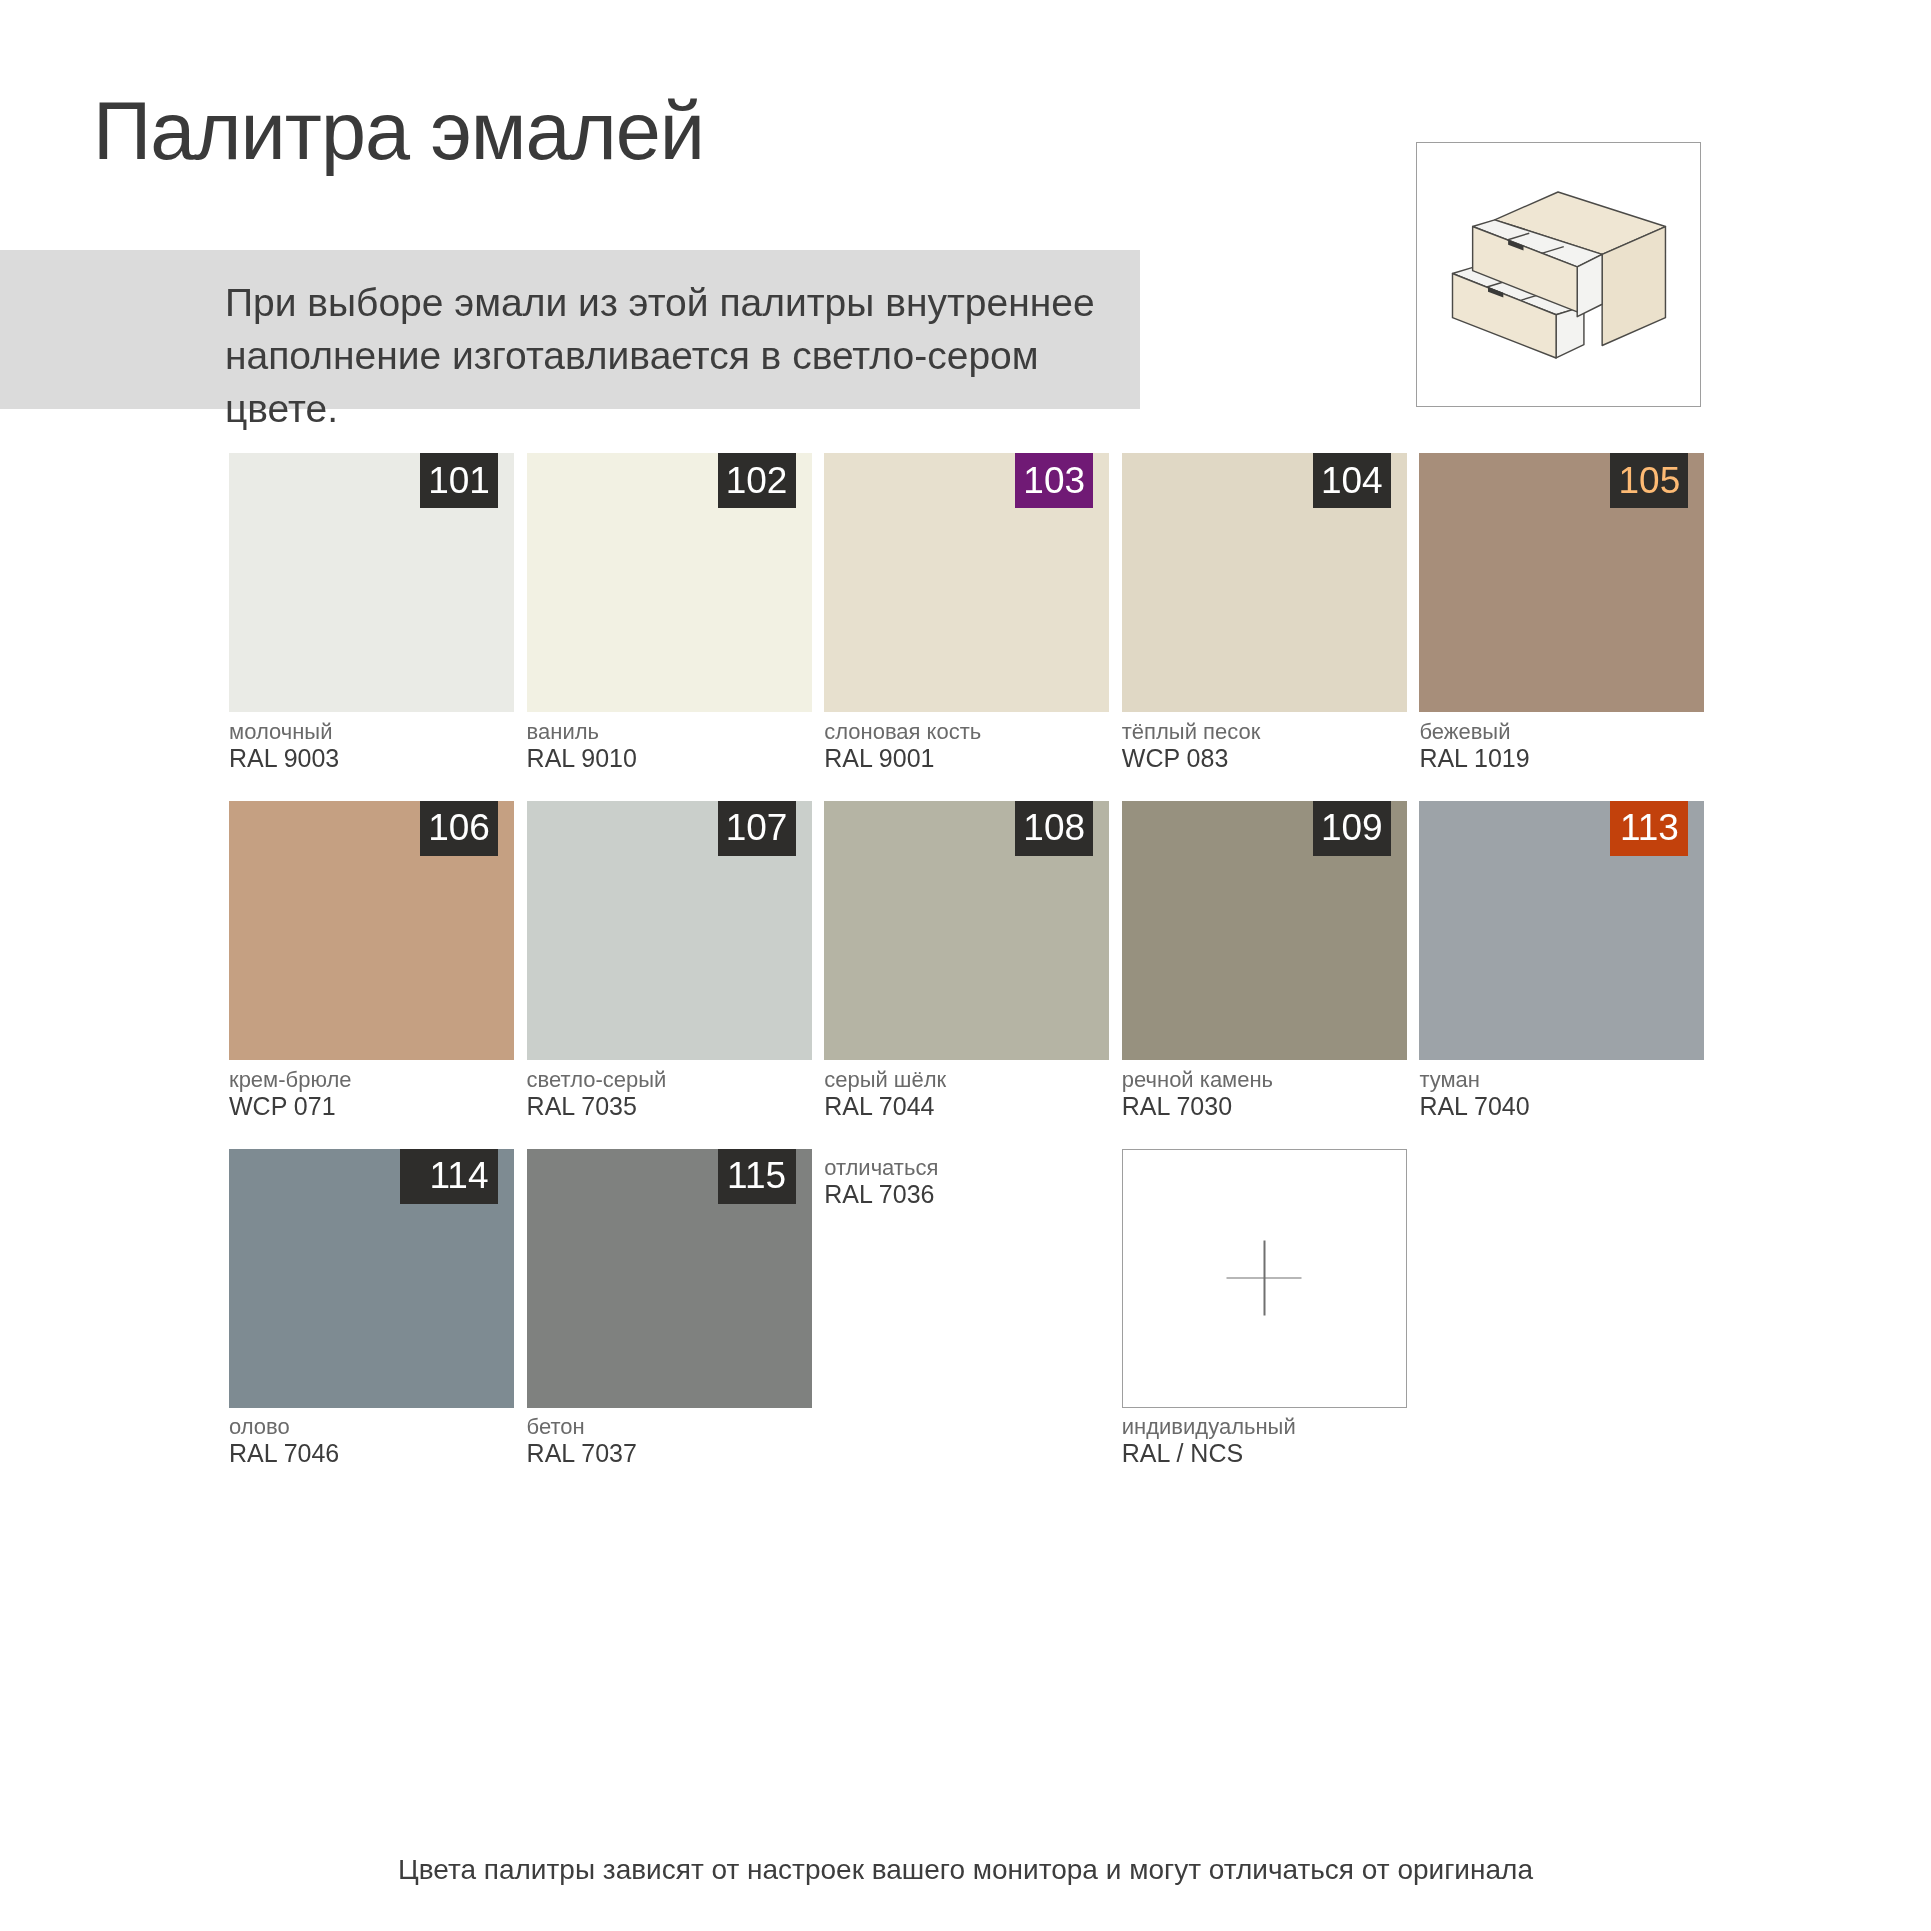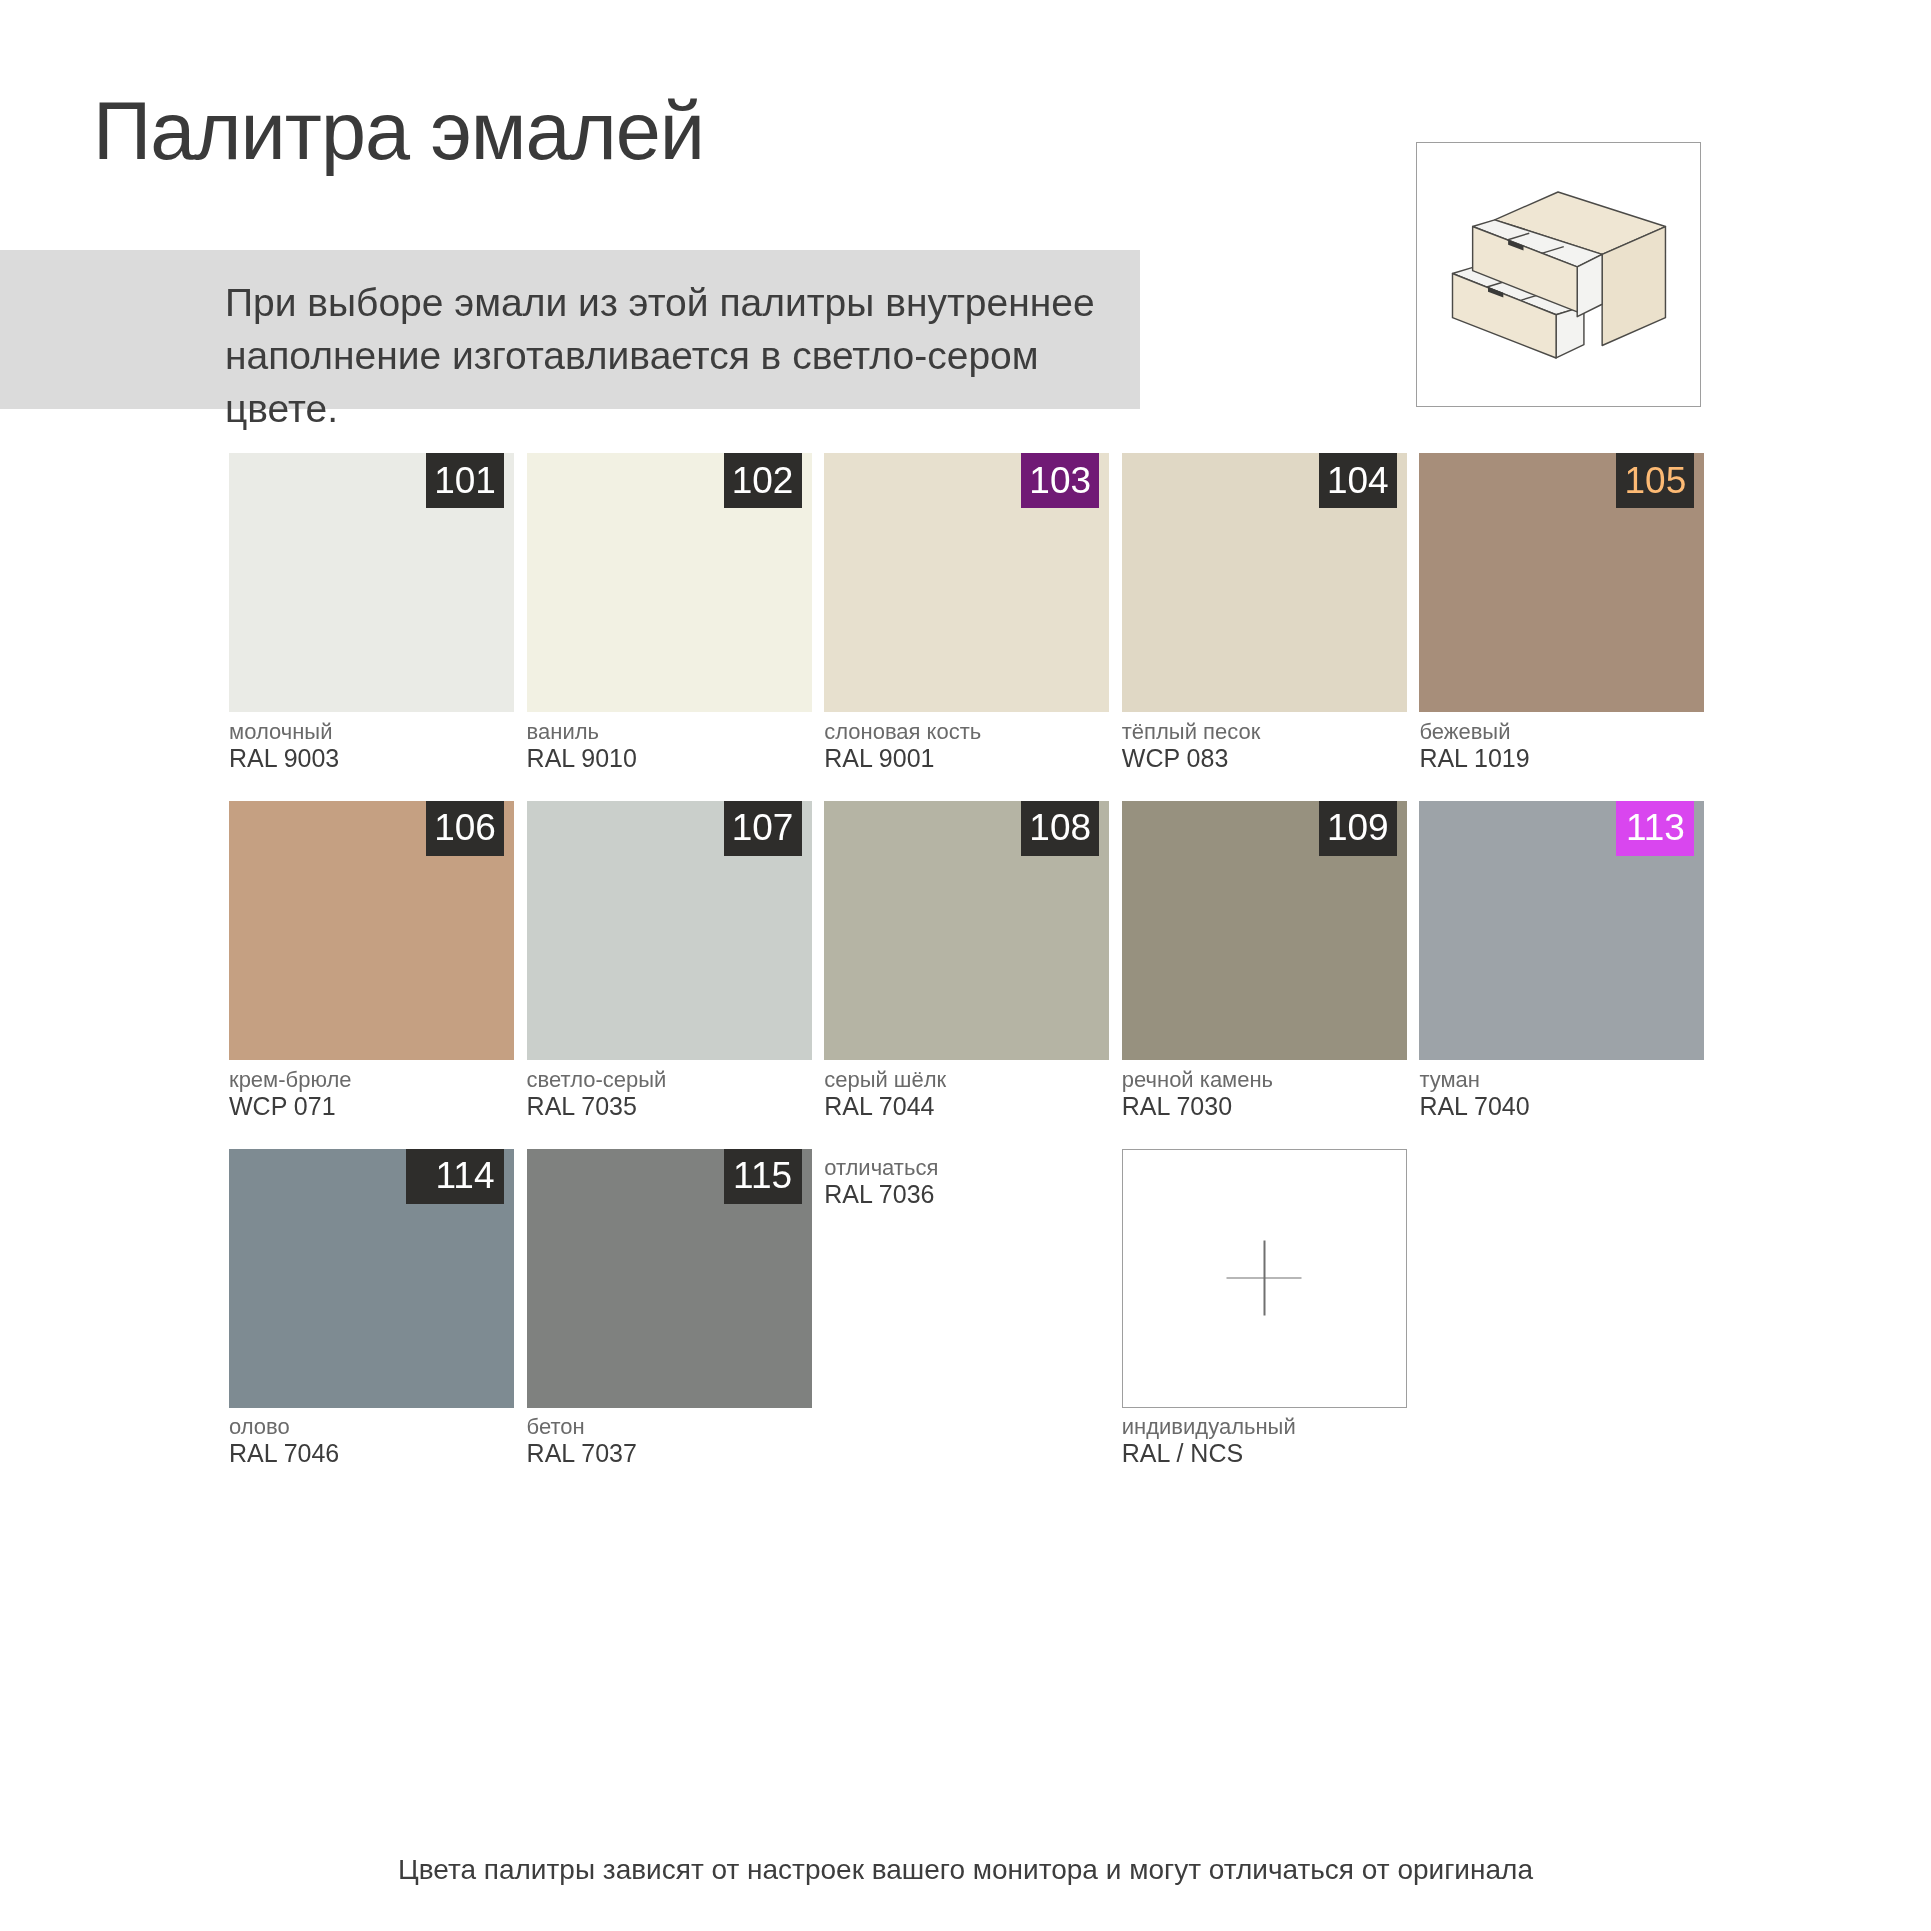--- a/index.html
+++ b/index.html
@@ -31,21 +31,21 @@
   .illustration-box svg { display:block; width:100%; height:100%; }
   .grid {
     position:absolute; left:229px; top:453px;
     display:grid; grid-template-columns:repeat(5, 285px);
     column-gap:12.6px; row-gap:28px;
   }
   .cell { width:285px; }
   .chip { position:relative; height:259px; }
   .chip.custom { box-sizing:border-box; border:1px solid #9E9E9E; }
   .badge {
-    position:absolute; top:0; right:10px;
+    position:absolute; top:0; right:16px;
     width:78px; height:55px;
     color:#FFFFFF; font-size:37px;
     display:flex; align-items:center; justify-content:center;
   }
   .plus {
     position:absolute; left:50%; top:50%;
     width:75px; height:75px; transform:translate(-50%,-50%);
   }
   .plus::before {
     content:""; position:absolute; left:0; right:0; top:50%;
@@ -154,21 +154,21 @@
     </div>
     <div class="cell">
       <div class="chip" style="background: rgb(151, 145, 127);">
         <div class="badge" style="background: rgb(46, 45, 43); color: rgb(255, 255, 255);">109</div>
       </div>
       <div class="name">речной камень</div>
       <div class="code">RAL 7030</div>
     </div>
     <div class="cell">
       <div class="chip" style="background: rgb(157, 163, 168);">
-        <div class="badge" style="background: #d946ef; color: rgb(255, 255, 255);">113</div>
+        <div class="badge" style="background: #c2410c; color: rgb(255, 255, 255);">113</div>
       </div>
       <div class="name">туман</div>
       <div class="code">RAL 7040</div>
     </div>
     <div class="cell">
       <div class="chip" style="background: rgb(126, 139, 146);">
         <div class="badge" style="background: rgb(46, 45, 43); color: rgb(255, 255, 255); padding-left: 20px;">114</div>
       </div>
       <div class="name">олово</div>
       <div class="code">RAL 7046</div>

